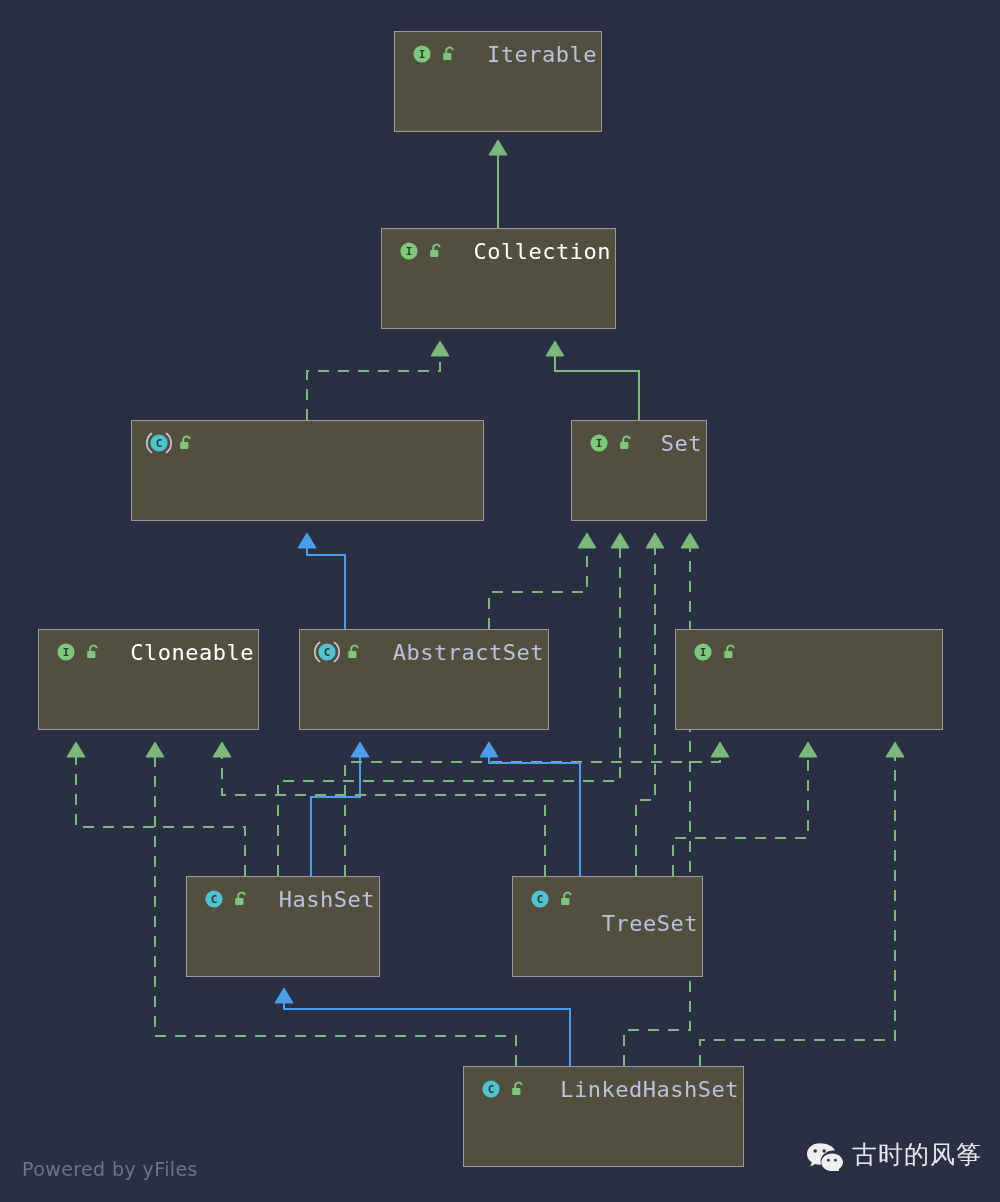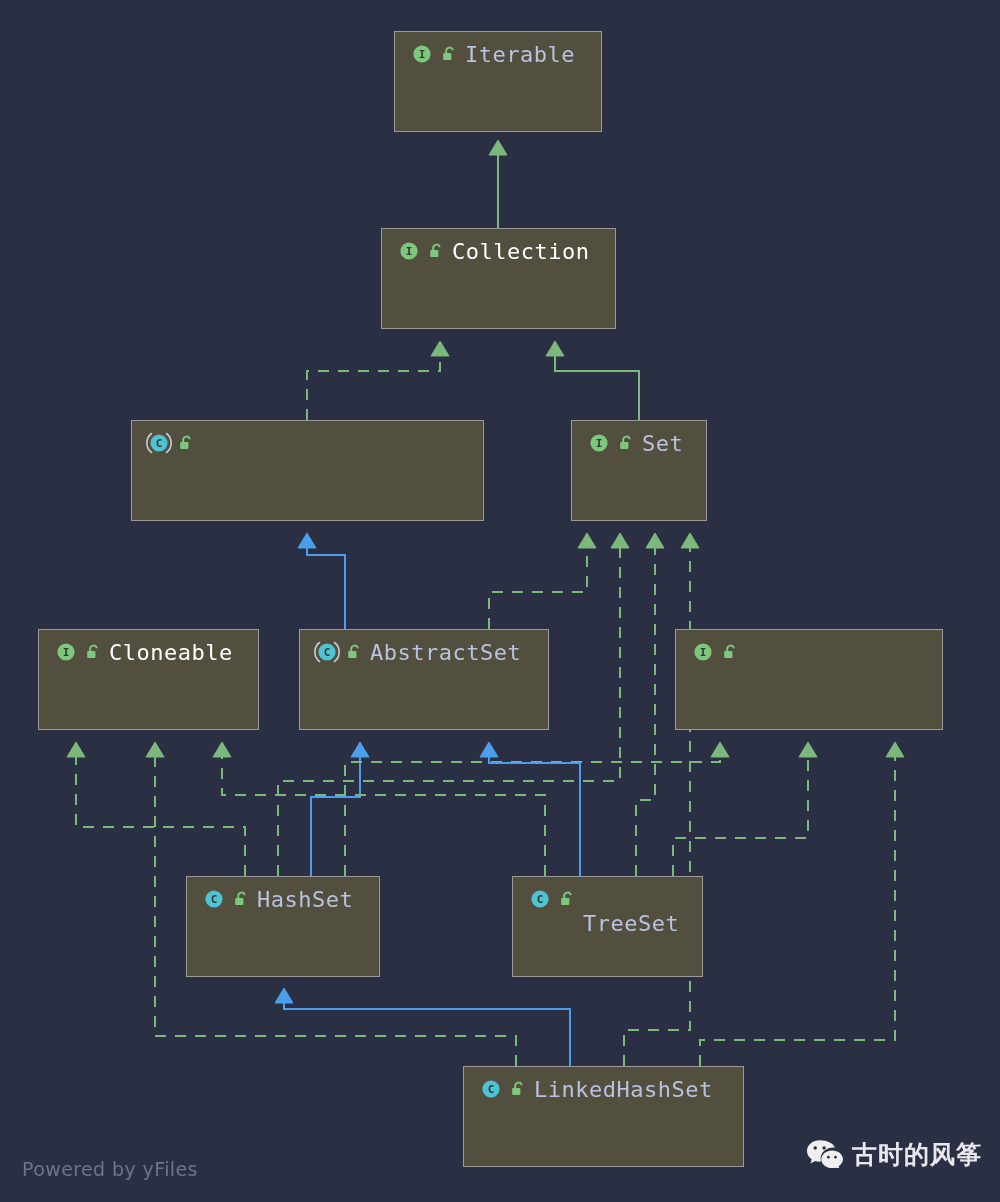--- a/index.html
+++ b/index.html
@@ -49,42 +49,41 @@
     flex: 0 0 20px;
     margin-right: 6px;
   }
   .vis-icon svg { display: block; }
   .node-label {
     color: #b9c2de;
     font-size: 22px;
     letter-spacing: 0.5px;
     white-space: nowrap;
     flex: 1 1 auto;
-    text-align: left;
+    text-align: right;
     padding-right: 4px;
   }
   #yfiles-watermark {
     position: absolute;
     left: 22px;
     top: 1158px;
     color: #6d7389;
     font-family: "DejaVu Sans", "Liberation Sans", sans-serif;
     font-size: 19px;
     letter-spacing: 0.4px;
     z-index: 6;
     text-align: center;
   }
   #wechat-badge {
     position: absolute;
     left: 806px;
     top: 1138px;
     display: flex;
-    align-items: flex-start;
+    align-items: flex-end;
     z-index: 6;
-    font-weight: bold;
   }
   #wechat-badge .wx-logo { width: 38px; height: 30px; margin-right: 8px; }
   #wechat-badge .wx-text {
     color: #e8e8ee;
     font-family: "DejaVu Sans", "Liberation Sans", sans-serif;
     font-size: 25px;
     letter-spacing: 1px;
     white-space: nowrap;
   }
 </style>

